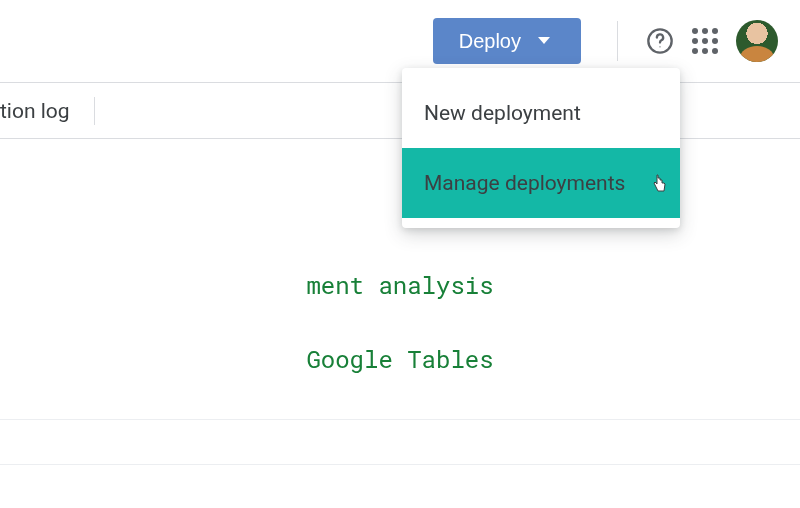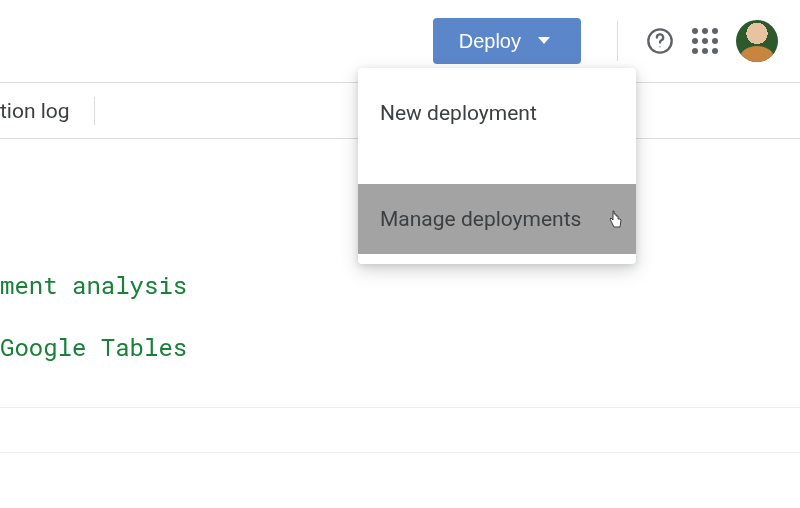--- a/index.html
+++ b/index.html
@@ -102,56 +102,56 @@
     }
     .subbar-item.first { padding-left: 0; text-align: center; }
     .subbar-sep {
       width: 1px;
       height: 28px;
       background: #dadce0;
     }
     .content {
       position: relative;
       padding-top: 0;
+      text-align: center;
     }
     .codeish {
       font-family: 'Roboto Mono', Menlo, Consolas, monospace;
       color: #188038;
       font-size: 24px;
       white-space: pre;
       padding-left: 0;
     }
     .line1 { margin-top: 130px; }
-    .line2 { margin-top: 30px; }
+    .line2 { margin-top: 42px; }
     .hr1 { border: 0; border-top: 1px solid #eceef1; margin-top: 44px; }
     .hr2 { border: 0; border-top: 1px solid #eceef1; margin-top: 44px; }
     .dropdown {
       position: absolute;
       top: 68px;
-      left: 358px;
+      left: 402px;
       width: 278px;
       background: #fff;
       border-radius: 4px;
       box-shadow: 0 2px 6px rgba(60,64,67,0.15), 0 6px 18px rgba(60,64,67,0.22);
       padding: 10px 0;
       z-index: 10;
     }
     .dropdown-item {
       height: 70px;
       display: flex;
       align-items: center;
       padding: 0 22px;
       font-size: 21px;
       color: #3c4043;
       cursor: pointer;
       position: relative;
     }
     .dropdown-item.hover {
-      background: #a3a3a3;
-      margin-top: 36px;
+      background: #14b8a6;
     }
     .cursor-icon {
       position: absolute;
       right: 12px;
       top: 50%;
       transform: translateY(-50%);
     }
   </style>
 </head>
 <body>

